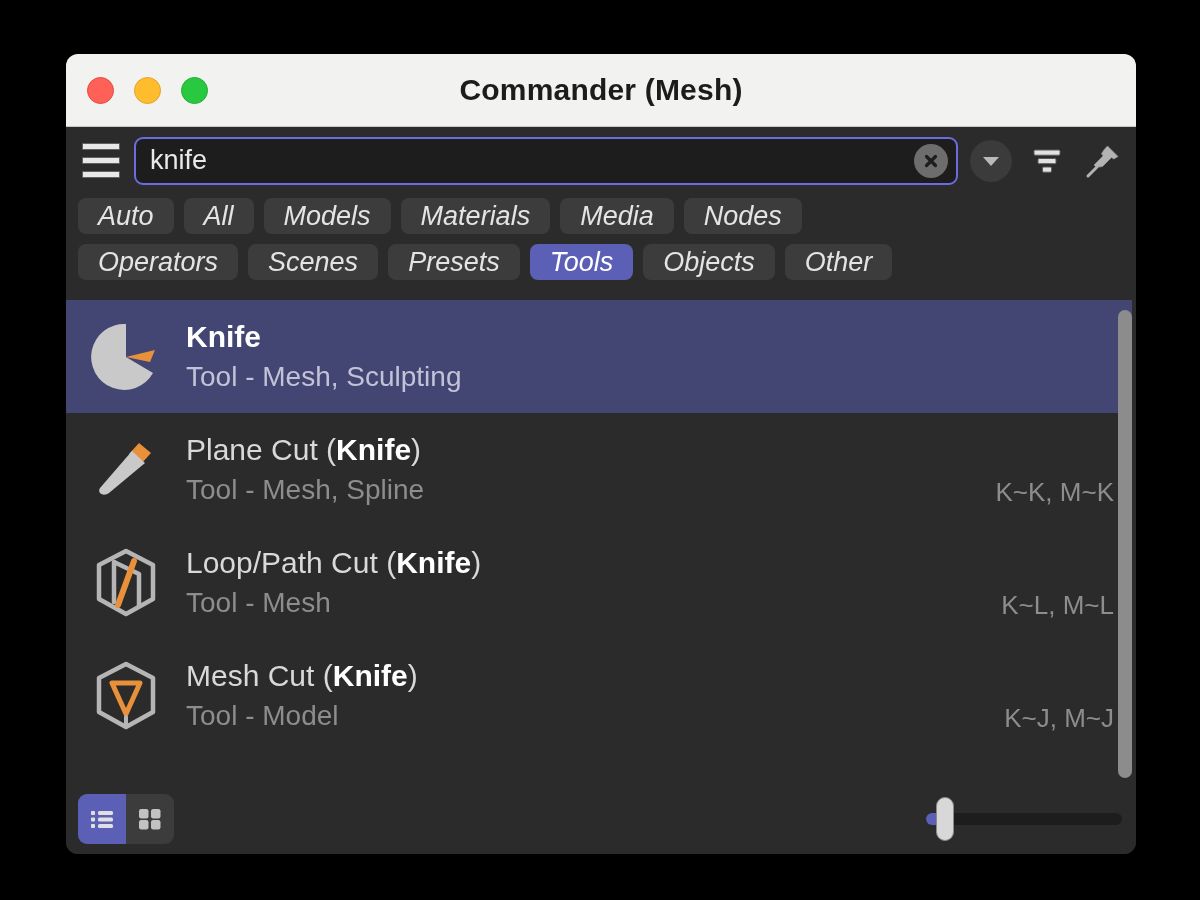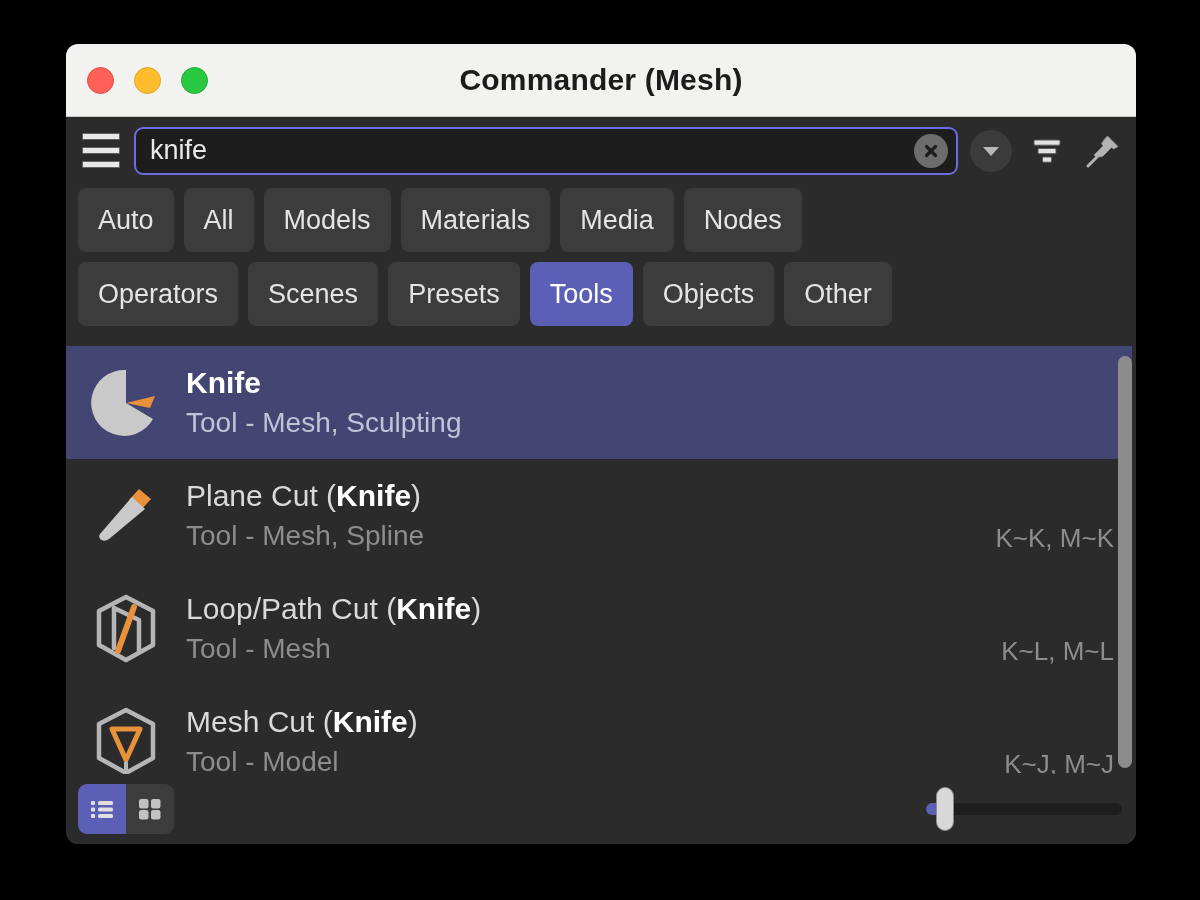--- a/index.html
+++ b/index.html
@@ -8,21 +8,21 @@
     width: 1200px;
     height: 900px;
     background: #000000;
     font-family: "Liberation Sans", sans-serif;
     overflow: hidden;
   }
 
   #app {
     position: absolute;
     left: 66px;
-    top: 44px;
+    top: 54px;
     width: 1070px;
     height: 800px;
     background: #2b2b2b;
     border-radius: 12px;
     overflow: hidden;
     box-shadow: 0 4px 18px rgba(0,0,0,0.85);
     display: flex;
     flex-direction: column;
   }
 
@@ -128,29 +128,30 @@
     background: #2b2b2b;
     padding: 4px 12px 10px 12px;
     flex: 0 0 auto;
   }
   .tab-row {
     display: flex;
     gap: 10px;
     margin-bottom: 10px;
   }
   .tab {
-    height: 64px;
+    height: 36px;
     background: #3c3c3c;
     border-radius: 8px;
     display: flex; align-items: center;
     padding: 0 20px;
     font-size: 27px;
     color: #e4e4e4;
     cursor: pointer;
     white-space: nowrap;
+    font-style: italic;
   }
   .tab.active {
     background: #5b5fb5;
     color: #ffffff;
   }
 
   
   .list-area {
     flex: 1 1 auto;
     background: #2b2b2b;

